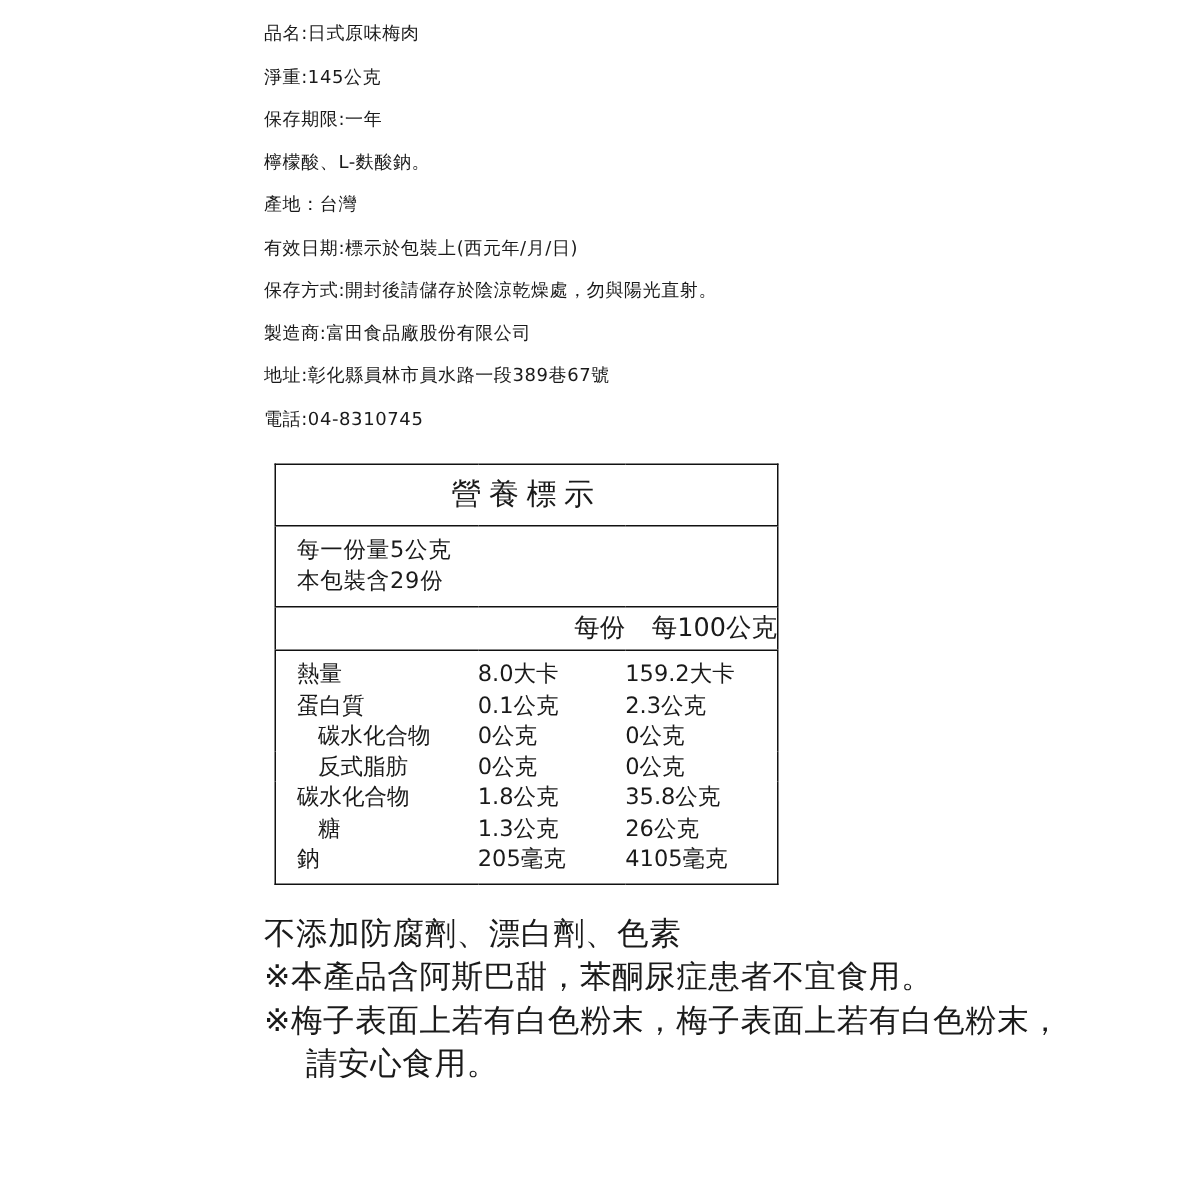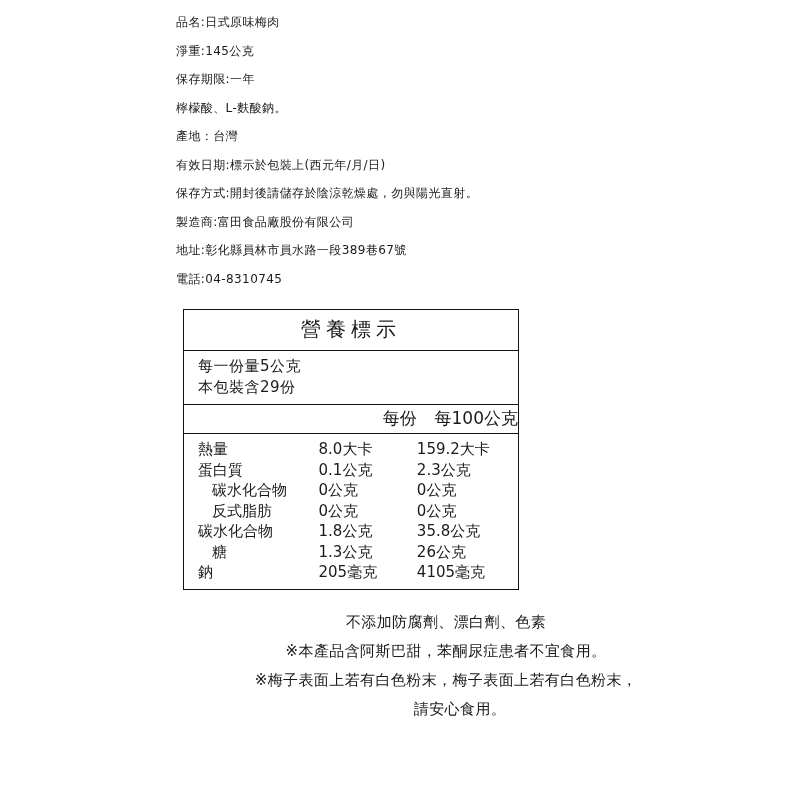--- a/index.html
+++ b/index.html
@@ -80,24 +80,23 @@
   .nt-row td.col-100  { text-align: left; padding-right: 10px !important; }
   .nt-row.indent td.col-name { padding-left: 28px !important; }
   .nt-row.last td { padding-bottom: 6px !important; }
   .nt-row.first td { padding-top: 5px !important; }
   .notes {
     margin-left: 176px;
     margin-top: 18px;
     width: 540px;
   }
   .note-line {
-    font-size: 15px;
+    font-size: 21px;
     line-height: 29px;
     letter-spacing: 0.4px;
-    text-align: center;
   }
   .note-line.indent {
     padding-left: 28px;
   }
 </style>
 </head>
 <body>
 
 <div class="page">
 

